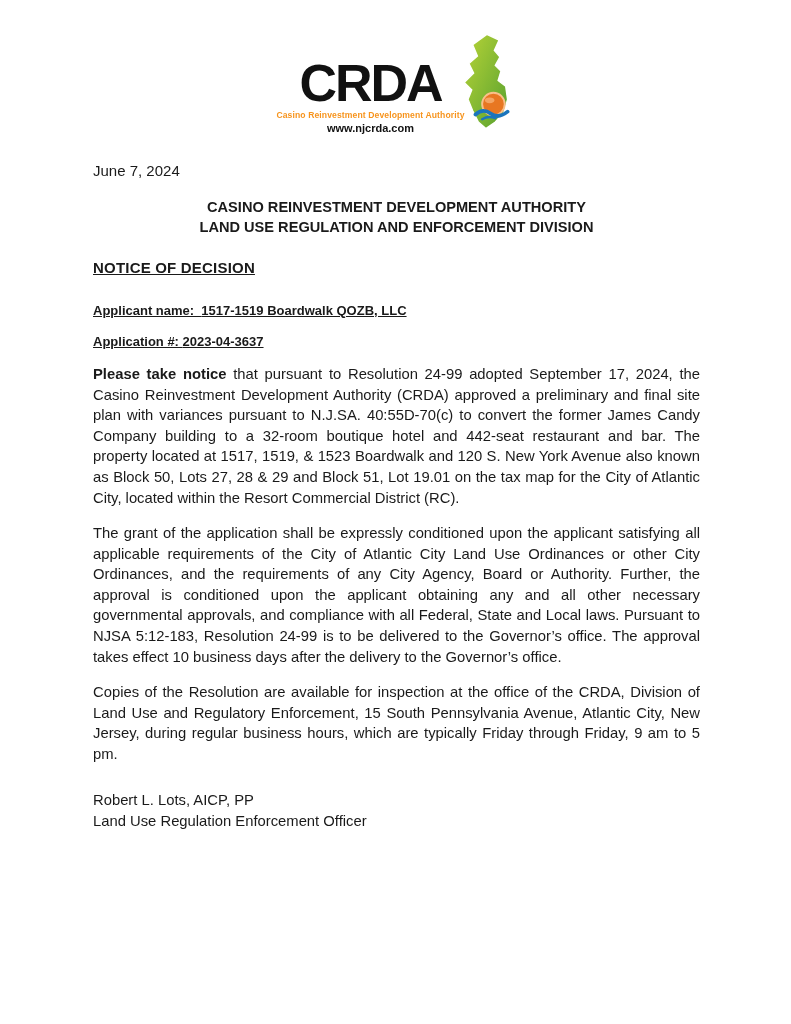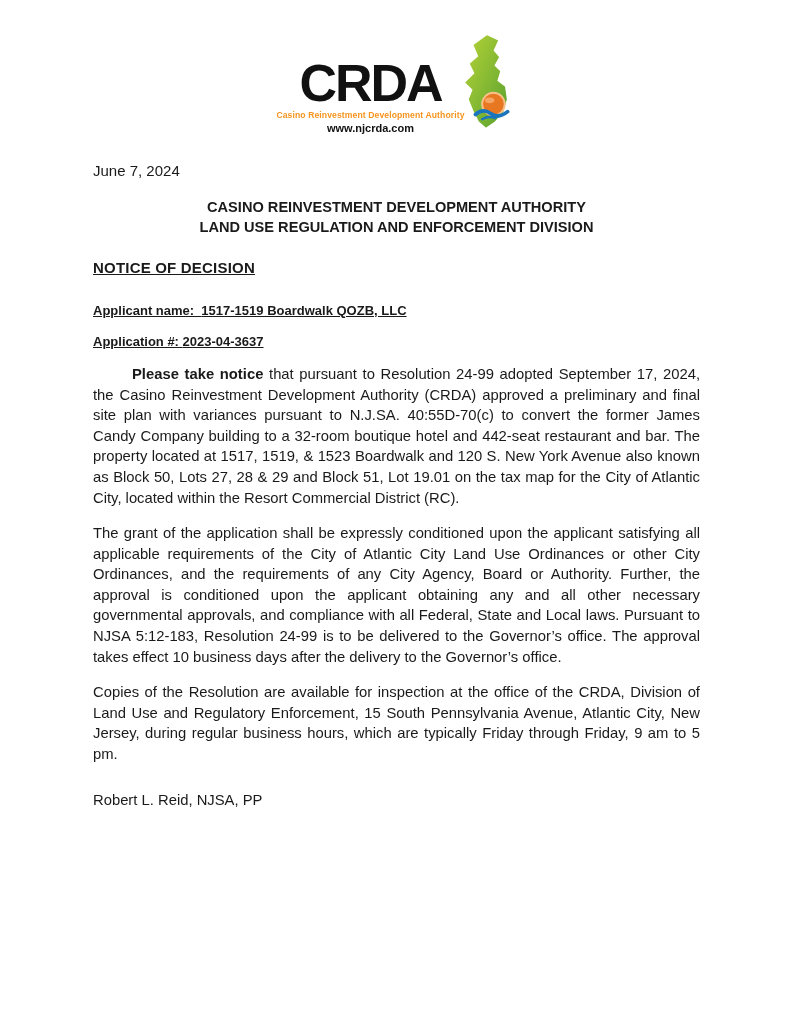--- a/index.html
+++ b/index.html
@@ -104,21 +104,20 @@
 
   
   .body-par {
     margin-top: 15px;
     font-size: 14.8px;
     line-height: 20.6px;
     text-align: justify;
   }
   .body-par .lead-bold {
     font-weight: bold;
-    margin-left: 39px;
   }
   .par-gap {
     margin-top: 6px;
   }
 
   
   .signature {
     margin-top: 26px;
     font-size: 14.8px;
     line-height: 20.6px;
@@ -167,16 +166,17 @@
 
   <div class="app-line"><span>Application #: </span><span>2023-04-3637</span></div>
 
   <p class="body-par"><span class="lead-bold">Please take notice</span><span> that pursuant to Resolution 24-99 adopted September 17, 2024, the Casino Reinvestment Development Authority (CRDA) approved a preliminary and final site plan with variances pursuant to N.J.SA. 40:55D-70(c) to convert the former James Candy Company building to a 32-room boutique hotel and 442-seat restaurant and bar. The property located at 1517, 1519, &amp; 1523 Boardwalk and 120 S. New York Avenue also known as Block 50, Lots 27, 28 &amp; 29 and Block 51, Lot 19.01 on the tax map for the City of Atlantic City, located within the Resort Commercial District (RC).</span></p>
 
   <p class="body-par par-gap">The grant of the application shall be expressly conditioned upon the applicant satisfying all applicable requirements of the City of Atlantic City Land Use Ordinances or other City Ordinances, and the requirements of any City Agency, Board or Authority.  Further, the approval is conditioned upon the applicant obtaining any and all other necessary governmental approvals, and compliance with all Federal, State and Local laws. Pursuant to NJSA 5:12-183, Resolution 24-99 is to be delivered to the Governor’s office. The approval takes effect 10 business days after the delivery to the Governor’s office.</p>
 
   <p class="body-par par-gap">Copies of the Resolution are available for inspection at the office of the CRDA, Division of Land Use and Regulatory Enforcement, 15 South Pennsylvania Avenue, Atlantic City, New Jersey, during regular business hours, which are typically Friday through Friday, 9 am to 5 pm.</p>
 
   <div class="signature">
-    <div>Robert L. Reid, NJSA, PP</div>
+    <div>Robert L. Lots, AICP, PP</div>
+    <div>Land Use Regulation Enforcement Officer</div>
   </div>
 
 </div>
 
 </body></html>

